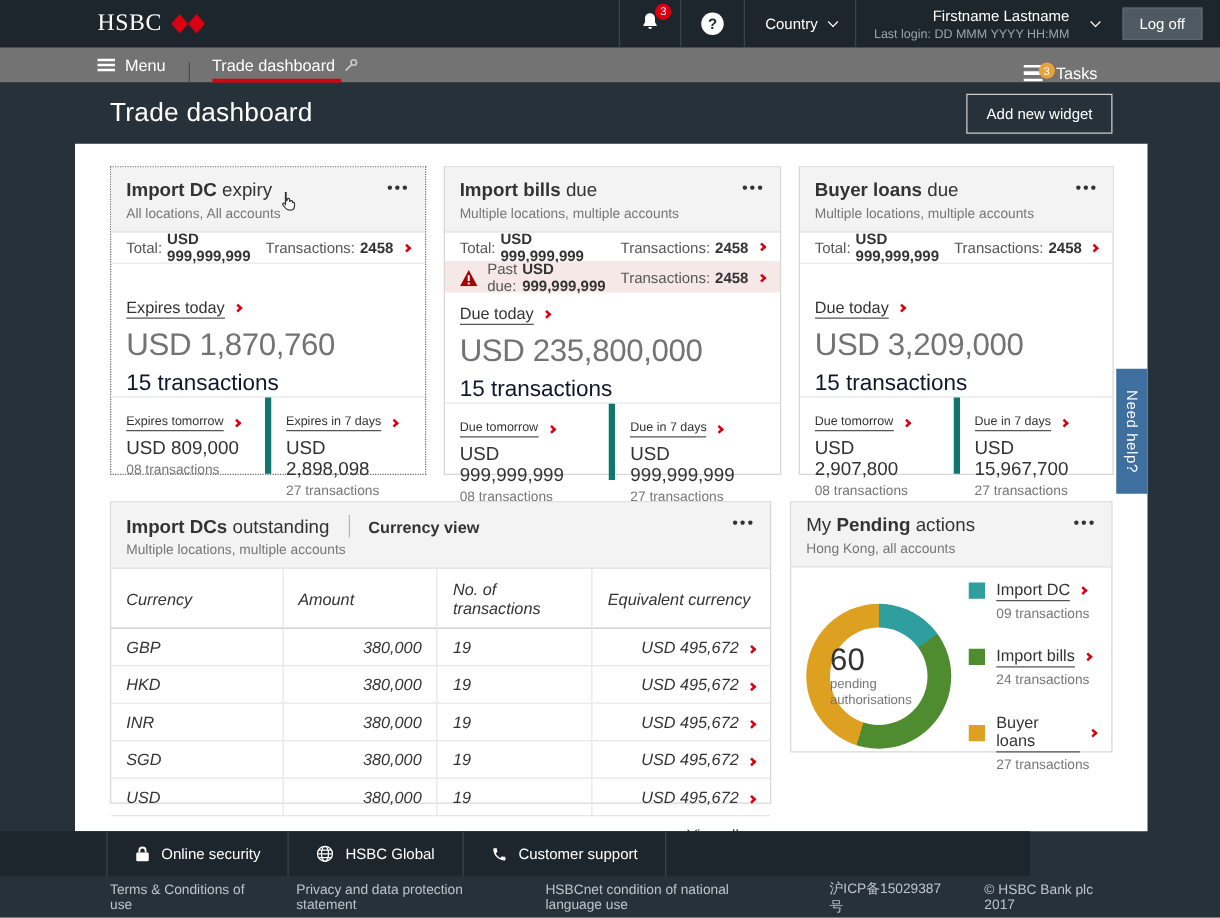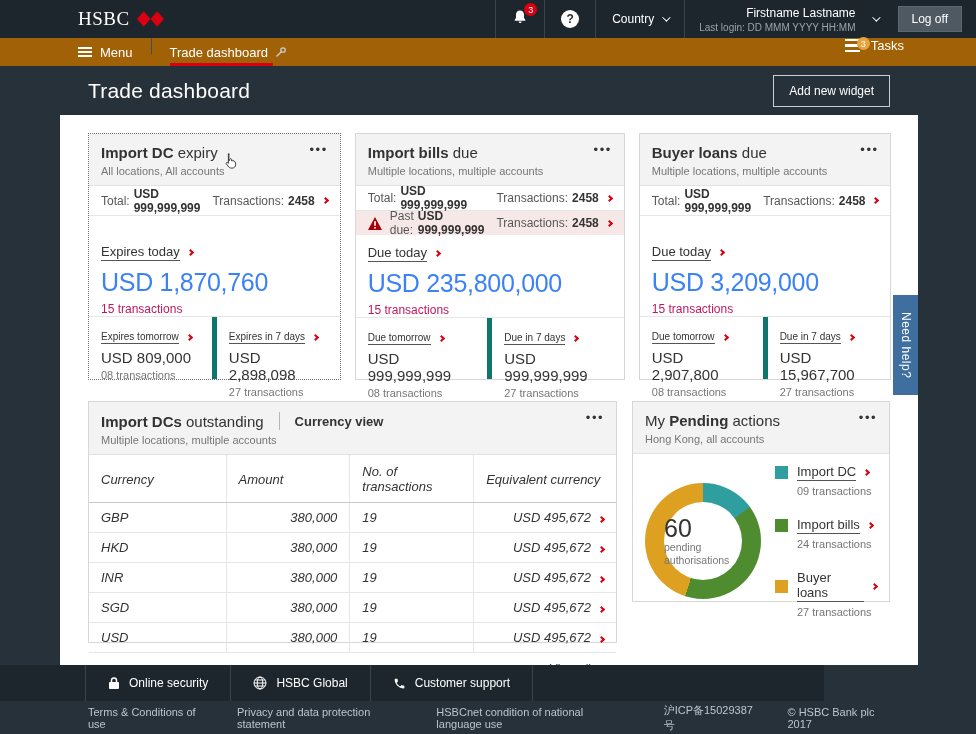--- a/index.html
+++ b/index.html
@@ -22,21 +22,21 @@
                  display:flex; align-items:center; justify-content:center; }
   .tb-label { font-size:12px; color:#fff; }
   .chev-down { display:inline-block; width:6px; height:6px; border-right:1.5px solid #fff; border-bottom:1.5px solid #fff;
                transform:rotate(45deg) translateY(-2px); margin-left:8px; }
   .user-sec { text-align:right; padding:0 14px; border-left:1px solid #39434b; display:flex; align-items:center; gap:8px; }
   .user-name { font-size:12px; color:#fff; }
   .last-login { font-size:10px; color:#9aa4ac; margin-top:2px; }
   .logoff-btn { margin:0 14px 0 6px; align-self:center; background:#4e5962; border:1px solid #5d6770; color:#fff;
                 font-size:12px; padding:5px 13px; cursor:pointer; font-family:inherit; }
   
-  .navbar { height:28px; background:#a16207; display:flex; align-items:flex-start; padding:0 72px 0 78px; color:#fff; }
+  .navbar { height:28px; background:#737373; display:flex; align-items:flex-end; padding:0 98px 0 78px; color:#fff; }
   .nav-item { display:flex; align-items:center; gap:8px; font-size:13px; cursor:pointer; height:100%; }
   .hamburger { display:inline-flex; flex-direction:column; gap:2px; }
   .hamburger span { width:14px; height:2px; background:#fff; }
   .nav-div { width:1px; height:16px; background:#434d56; margin:0 18px; }
   .active-tab { position:relative; display:flex; align-items:center; gap:7px; height:100%; }
   .active-tab .underline { position:absolute; bottom:0; left:0; right:14px; height:3px; background:#db0011; }
   .tasks { margin-left:auto; display:flex; align-items:center; gap:8px; font-size:13px; cursor:pointer; }
   .tasks-icon { position:relative; width:18px; height:13px; display:inline-flex; flex-direction:column; justify-content:space-between; }
   .tasks-icon i { display:block; width:15px; height:2.4px; background:#fff; }
   .tasks-badge { position:absolute; right:-7px; top:-2px; background:#e8a33d; color:#fff; font-size:9px;
@@ -66,22 +66,22 @@
   .gap-l { margin-left:12px; }
   .chev { display:inline-block; width:5px; height:5px; border-top:2px solid #db0011; border-right:2px solid #db0011;
           transform:rotate(45deg); margin-left:8px; flex:none; }
   .alert-row { background:#f7e8e8; padding:5px 12px; font-size:12px; color:#575757; display:flex; align-items:center; min-height:24px; cursor:pointer; }
   .alert-row b { color:#333; margin-left:4px; }
   .warn-ic { margin-right:8px; display:inline-flex; }
   .card-main { flex:1; padding:26px 12px 0; }
   .card-main.tight { padding-top:8px; }
   .wlink { font-size:13px; color:#333; display:inline-flex; align-items:center; cursor:pointer; }
   .wlink .t { border-bottom:1px solid #555; padding-bottom:1px; }
-  .big { font-size:25px; color:#3b82f6; margin:7px 0 5px; letter-spacing:-0.3px; }
-  .muted { font-size:12px; color:#be185d; }
+  .big { font-size:25px; color:#737373; margin:7px 0 5px; letter-spacing:-0.3px; }
+  .muted { font-size:18px; color:#0f172a; }
   .card-bottom { border-top:1px solid #e6e6e6; display:flex; min-height:62px; }
   .cell { flex:1; padding:9px 12px; }
   .cell + .cell { border-left:5px solid #0f766e; }
   .cell .wlink { font-size:10px; }
   .cell-val { font-size:15px; color:#333; margin:5px 0 3px; }
   .cell-sub { font-size:11px; color:#767676; }
   
   .table-card { width:529px; flex:none; height:242px; }
   .table-head-row { display:flex; align-items:center; }
   .vdiv { width:1px; height:18px; background:#b7b7b7; margin:0 15px; }

